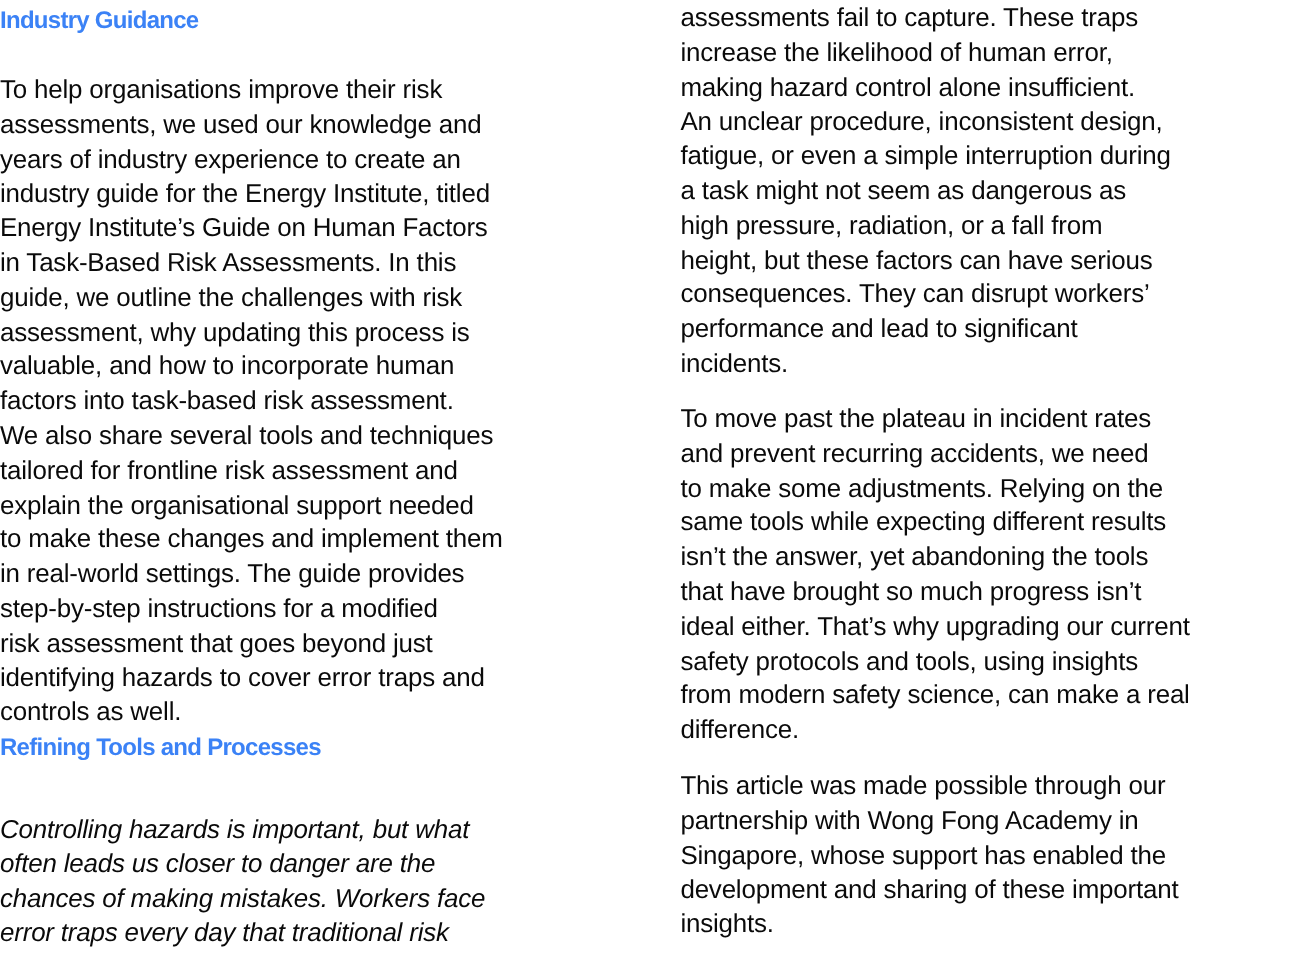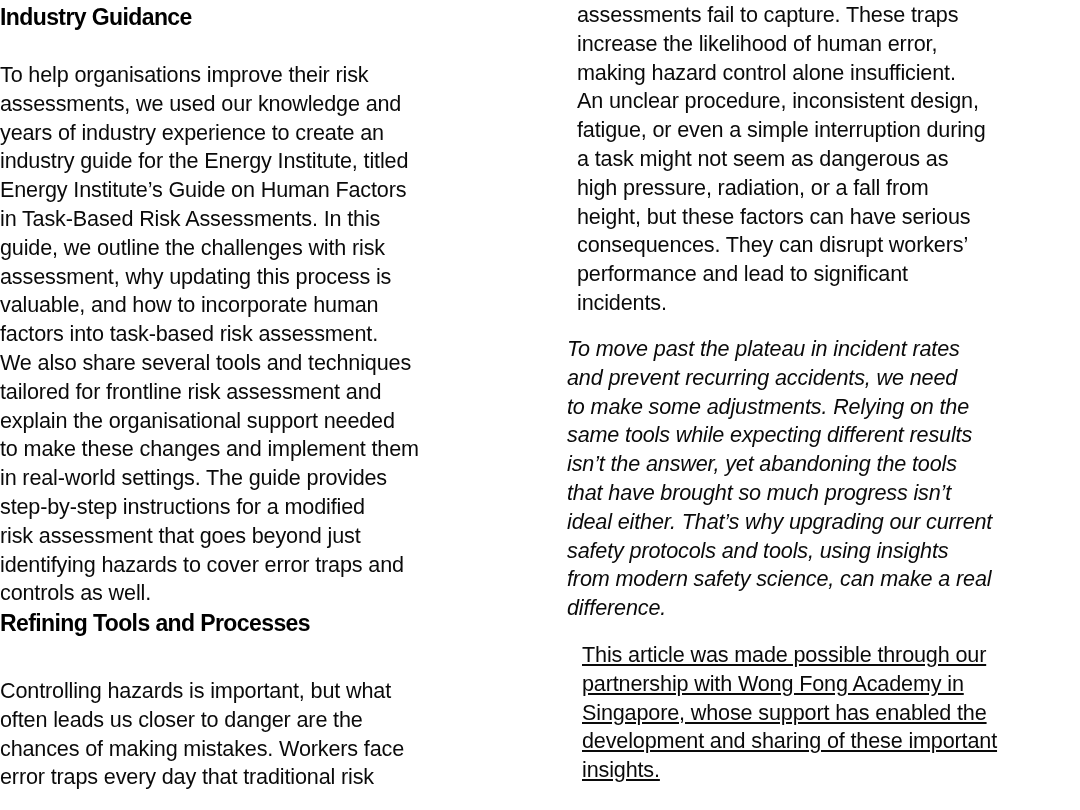--- a/index.html
+++ b/index.html
@@ -18,38 +18,38 @@
     .col {
       position: absolute;
       top: 0;
       font-size: 21.6px;
       line-height: 28.8px;
       letter-spacing: -0.15px;
     }
     .col-left { left: 0; width: 540px; }
     .col-right { left: 567px; width: 513px; }
     .heading {
-      color: #000000;
+      color: #3b82f6;
       font-weight: bold;
-      font-size: 23px;
+      font-size: 20px;
       line-height: 32px;
       letter-spacing: -0.6px;
       margin: 0;
     }
     .para {
       margin: 0;
       white-space: pre-line;
     }
     .h1 { position: absolute; top: 1px; left: 0; }
     .p1 { position: absolute; top: 61px; left: 0; }
     .h2 { position: absolute; top: 607px; left: 0; }
-    .p2 { position: absolute; top: 677px; left: 0; }
-    .p3 { position: absolute; top: 1px; left: 10px; }
-    .p4 { position: absolute; top: 335px; left: 0; font-style: italic; }
-    .p5 { position: absolute; top: 641px; left: 15px; text-decoration: underline; }
+    .p2 { position: absolute; top: 677px; left: 0; font-style: italic; }
+    .p3 { position: absolute; top: 1px; left: 0; }
+    .p4 { position: absolute; top: 335px; left: 0; }
+    .p5 { position: absolute; top: 641px; left: 0; }
   </style>
 </head>
 <body>
 
 <div class="col col-left">
   <h2 class="heading h1">Industry Guidance</h2>
   <p class="para p1">To help organisations improve their risk
 assessments, we used our knowledge and
 years of industry experience to create an
 industry guide for the Energy Institute, titled

